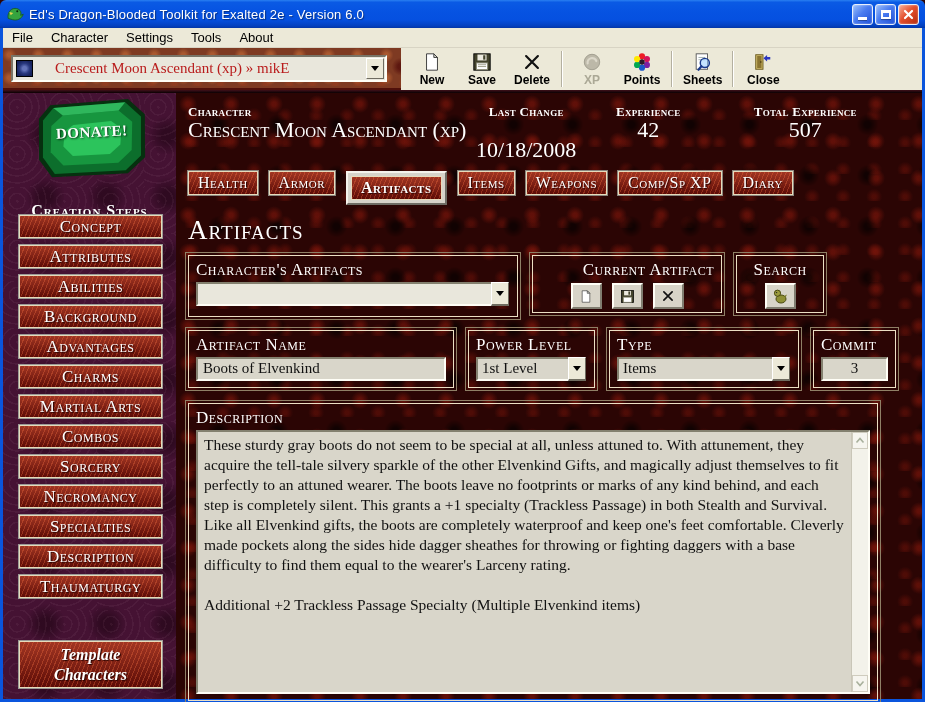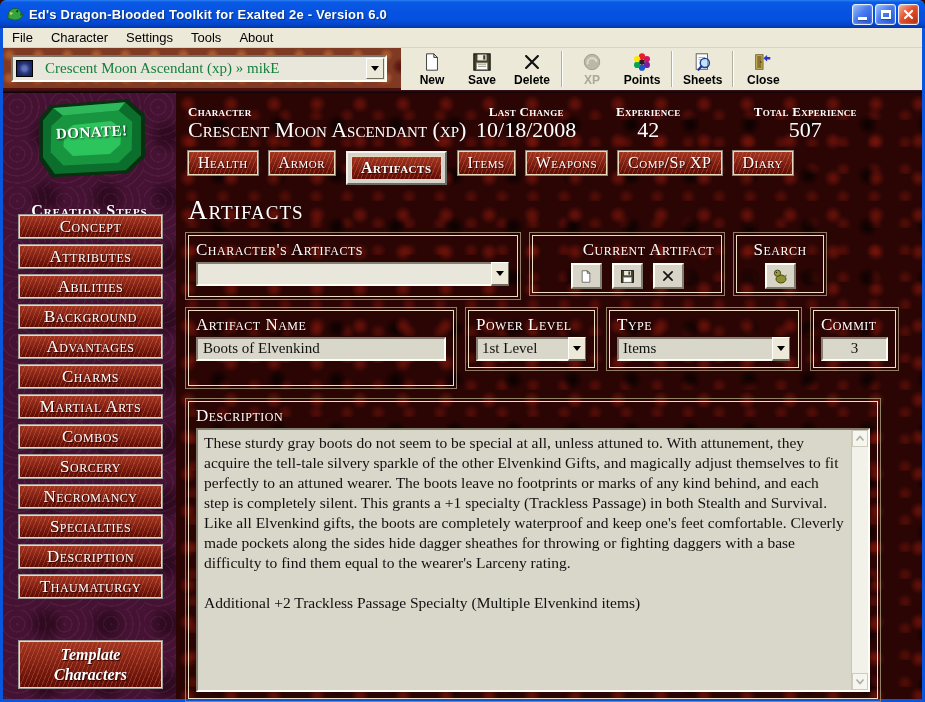--- a/index.html
+++ b/index.html
@@ -10,21 +10,21 @@
 
   
   .titlebar {
     position:absolute; top:0; left:0; width:925px; height:28px;
     background:linear-gradient(180deg,#2a80f2 0%,#0a5ae4 8%,#0653e2 40%,#0550e0 70%,#0340c0 92%,#0336a6 100%);
     border-radius:6px 6px 0 0;
     display:flex; align-items:center; padding:0 6px;
   }
   .app-icon { width:18px; height:18px; margin-right:5px; display:inline-flex; }
   .title-text {
-    color:#fff; font-weight:bold; font-size:13px; letter-spacing:0.2px;
+    color:#fff; font-weight:normal; font-size:13px; letter-spacing:0.2px;
     text-shadow:1px 1px 1px #08307e; flex:1; white-space:nowrap; overflow:hidden;
   }
   .win-controls { display:flex; gap:2px; }
   .winbtn {
     width:21px; height:21px; border-radius:3px; border:1px solid #e8f0fc;
     display:inline-flex; align-items:center; justify-content:center;
     background:linear-gradient(135deg,#9cc0fa 0%,#4a7cf0 45%,#1e4fd8 100%);
     box-shadow:inset 0 0 2px rgba(255,255,255,0.6);
   }
   .winbtn.close-btn { background:linear-gradient(135deg,#f6b09a 0%,#e4502e 45%,#b32a0c 100%); }
@@ -63,21 +63,21 @@
     border-bottom:2px solid #fffef6; border-right:2px solid #fffef6;
     display:flex; align-items:center; padding-left:3px;
   }
   .combo-chip {
     width:17px; height:17px; background:#17235e; border:1px solid #000;
     background-image:radial-gradient(circle at 50% 50%, #6272b8 2px, #2a3a80 5px, #17235e 8px);
     flex:none;
   }
   .char-combo-text {
     flex:1; font-family:"Liberation Serif","DejaVu Serif",serif; font-size:15px;
-    color:#15803d; padding-left:12px; white-space:nowrap; overflow:hidden;
+    color:#b91c1c; padding-left:22px; white-space:nowrap; overflow:hidden;
   }
   .combo-arrow-btn {
     width:18px; height:21px; margin-right:1px; background:#ece9d8;
     border-top:1px solid #fff; border-left:1px solid #fff;
     border-right:1px solid #6f6c60; border-bottom:1px solid #6f6c60;
     display:flex; align-items:center; justify-content:center; flex:none;
   }
   .tri-down { width:0; height:0; border-left:4px solid transparent; border-right:4px solid transparent; border-top:5px solid #000; }
 
   .toolbar-right { flex:1; background:#ece9d8; display:flex; align-items:center; padding-left:6px;font-weight:bold; }
@@ -158,21 +158,21 @@
     padding:12px 0 0 12px;
   }
 
   .char-header { display:flex; width:734px; }
   .hdr-block { display:flex; flex-direction:column; }
   .hdr-label { font-family:"Liberation Serif","DejaVu Serif",serif; font-variant:small-caps; font-weight:bold; font-size:13px; color:#fff; line-height:13px; letter-spacing:0.3px; }
   .hdr-value { font-family:"Liberation Serif","DejaVu Serif",serif; font-variant:small-caps; font-size:22px; color:#fff; line-height:24px; white-space:nowrap; }
   .hdr-num { font-variant:normal; }
   .hdr-block.grow { flex:1; }
   .hdr-block.center { text-align:center; }
-  .w-last { width:120px; } .w-exp { width:125px; } .w-total { width:190px; margin-right:22px; }
+  .w-last { width:120px;gap:20px; } .w-exp { width:125px; } .w-total { width:190px; margin-right:22px; }
 
   .tabs { margin-top:9px; display:flex; gap:11px; align-items:flex-start; height:32px; width:734px; }
   .tab {
     height:24px; padding:0 9px; border:1px solid #e7dbbc; box-shadow:0 0 0 1px #88857d;
     display:flex; align-items:center; justify-content:center;
     font-family:"Liberation Serif","DejaVu Serif",serif; font-variant:small-caps;
     font-size:16px; color:#fff; letter-spacing:0.5px; cursor:pointer;
     text-shadow:1px 1px 1px #2a0400; white-space:nowrap;
   }
   .tab-frame {
@@ -494,21 +494,21 @@
                   <circle cx="5.5" cy="5.2" r="3.1" fill="#9c9c3e" stroke="#4a4a10"></circle>
                   <circle cx="4.6" cy="4.6" r="0.7" fill="#222"></circle>
                   <path d="M12 8 L15 6.5 L13.5 9.5 Z" fill="#7a7a28"></path>
                 </svg>
               </div>
             </div>
           </div>
         </div>
 
         <div class="row2">
-          <div class="gbox" style="width:266px; height:76px;">
+          <div class="gbox" style="width:266px; height:58px;">
             <div class="glabel">Artifact Name</div>
             <div class="text-field sunken">Boots of Elvenkind</div>
           </div>
           <div class="gbox" style="width:127px; height:58px;">
             <div class="glabel">Power Level</div>
             <div class="combo">
               <div class="combo-field" style="background:#d9d6ca;">1st Level</div>
               <span class="combo-arrow-btn">
                   <i class="tri-down"></i>
                 </span>

